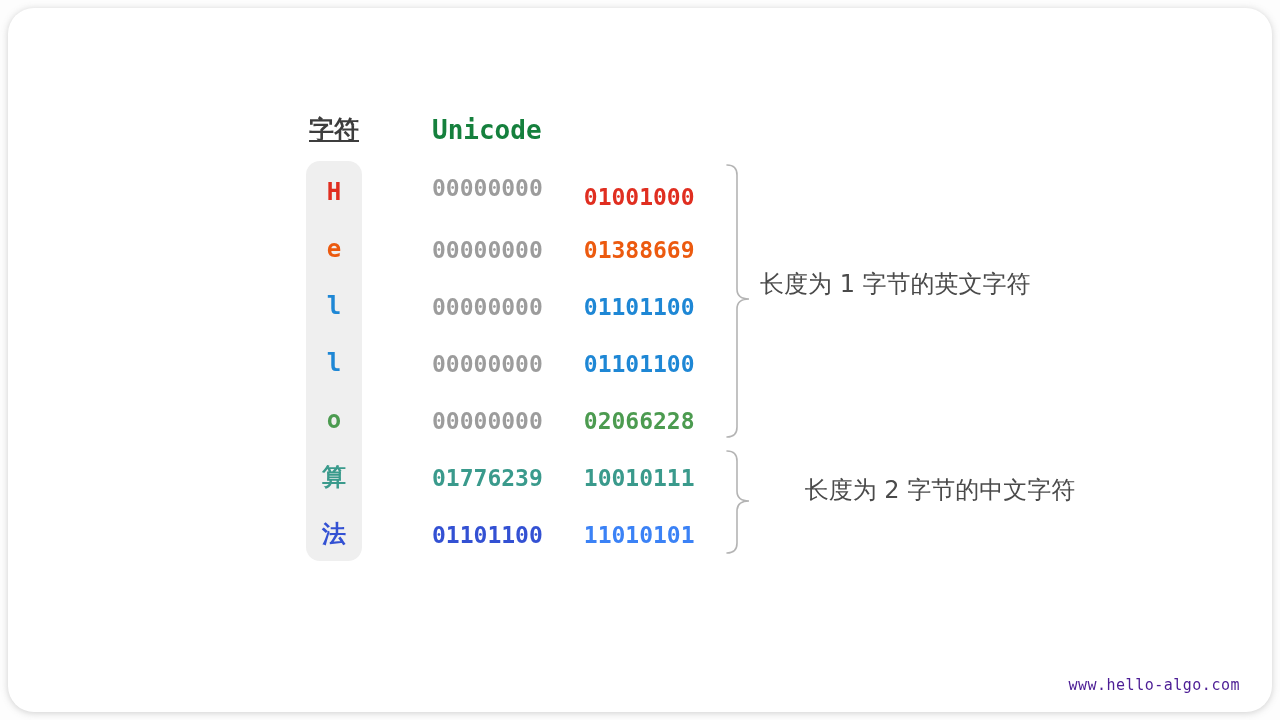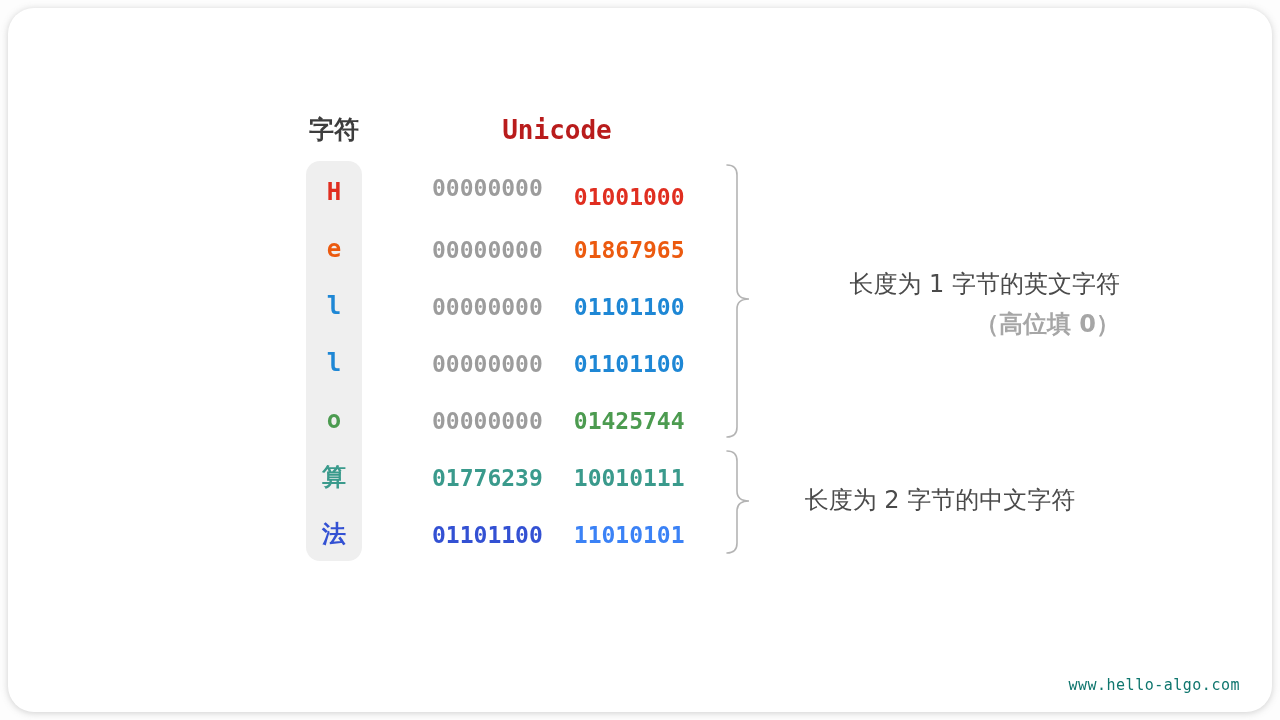--- a/index.html
+++ b/index.html
@@ -23,29 +23,29 @@
     box-shadow: 0 1px 7px rgba(120,120,120,0.35);
   }
   .hdr-char {
     position: absolute;
     left: 306px; top: 115px; width: 56px;
     text-align: center;
     font-size: 25px;
     font-weight: bold;
     color: #3d3d3d;
     line-height: 30px;
+    text-decoration: underline;
   }
   .hdr-unicode {
     position: absolute;
     left: 432px; top: 114px; width: 250px;
-    text-align: center;
     font-family: "DejaVu Sans Mono", monospace;
     font-size: 26px;
     font-weight: bold;
-    color: #b91c1c;
+    color: #15803d;
     line-height: 32px;
   }
   .char-col-bg {
     position: absolute;
     left: 306px; top: 161px;
     width: 56px; height: 400px;
     background: #efefef;
     border-radius: 14px;
   }
   .rows {
@@ -63,63 +63,63 @@
     width: 56px;
     text-align: center;
     font-family: "DejaVu Sans Mono", monospace;
     font-size: 24px;
     font-weight: bold;
     line-height: 57px;
   }
   .bin {
     margin-left: 70px;
     display: flex;
-    gap: 31px;
+    gap: 41px;
     font-family: "DejaVu Sans Mono", monospace;
     font-size: 23px;
     font-weight: bold;
     letter-spacing: 0;
     white-space: pre;
   }
   .brace-svg {
     position: absolute;
     left: 720px; top: 150px;
   }
   .note1 {
     position: absolute;
     left: 760px; top: 264px;
     width: 360px;
-    text-align: right;
+    text-align: left;
   }
   .note1-line1 {
     font-size: 24px;
     color: #4a4a4a;
     line-height: 40px;
   }
   .note1-line2 {
     font-size: 24px;
     font-weight: bold;
     color: #a6a6a6;
     line-height: 40px;
   }
   .note2 {
     position: absolute;
-    left: 760px; top: 486px;
+    left: 760px; top: 476px;
     width: 360px;
     text-align: center;
     font-size: 24px;
     color: #4a4a4a;
     line-height: 28px;
   }
   .watermark {
     position: absolute;
     right: 40px; top: 676px;
     font-family: "DejaVu Sans Mono", monospace;
     font-size: 15px;
-    color: #0f766e;
+    color: #4c1d95;
     letter-spacing: 0.5px;
   }
 </style>
 </head>
 <body>
 
 <div class="canvas">
   <div class="card"></div>
 
   <div class="hdr-char">字符</div>
@@ -127,50 +127,49 @@
 
   <div class="char-col-bg"></div>
 
   <div class="rows">
     <div class="row">
       <span class="char-cell" style="color: rgb(224, 46, 32);">H</span>
       <span class="bin"><span style="color: rgb(156, 156, 156);">00000000</span><span style="color: rgb(224, 46, 32); margin-top: 9px;">01001000</span></span>
     </div>
     <div class="row">
       <span class="char-cell" style="color: rgb(236, 90, 15);">e</span>
-      <span class="bin"><span style="color: rgb(156, 156, 156);">00000000</span><span style="color: rgb(236, 90, 15);">01867965</span></span>
+      <span class="bin"><span style="color: rgb(156, 156, 156);">00000000</span><span style="color: rgb(236, 90, 15);">01388669</span></span>
     </div>
     <div class="row">
       <span class="char-cell" style="color: rgb(30, 135, 213);">l</span>
       <span class="bin"><span style="color: rgb(156, 156, 156);">00000000</span><span style="color: rgb(30, 135, 213);">01101100</span></span>
     </div>
     <div class="row">
       <span class="char-cell" style="color: rgb(30, 135, 213);">l</span>
       <span class="bin"><span style="color: rgb(156, 156, 156);">00000000</span><span style="color: rgb(30, 135, 213);">01101100</span></span>
     </div>
     <div class="row">
       <span class="char-cell" style="color: rgb(76, 155, 80);">o</span>
-      <span class="bin"><span style="color: rgb(156, 156, 156);">00000000</span><span style="color: rgb(76, 155, 80);">01425744</span></span>
+      <span class="bin"><span style="color: rgb(156, 156, 156);">00000000</span><span style="color: rgb(76, 155, 80);">02066228</span></span>
     </div>
     <div class="row">
       <span class="char-cell" style="color: rgb(58, 154, 140);">算</span>
       <span class="bin"><span style="color: rgb(58, 154, 140);">01776239</span><span style="color: rgb(58, 154, 140); text-align: right;">10010111</span></span>
     </div>
     <div class="row">
       <span class="char-cell" style="color: rgb(51, 81, 211);">法</span>
       <span class="bin"><span style="color: rgb(51, 81, 211);">01101100</span><span style="color: #3b82f6;">11010101</span></span>
     </div>
   </div>
 
   <svg class="brace-svg" width="44" height="420" viewBox="0 0 44 420">
     <path d="M7,15 Q17,15 17,25 L17,139 Q17,149 29,149 Q17,149 17,159 L17,277 Q17,287 7,287" fill="none" stroke="#b4b4b4" stroke-width="1.6" stroke-linecap="round"></path>
     <path d="M7,301 Q17,301 17,311 L17,341 Q17,351 29,351 Q17,351 17,361 L17,393 Q17,403 7,403" fill="none" stroke="#b4b4b4" stroke-width="1.6" stroke-linecap="round"></path>
   </svg>
 
   <div class="note1">
     <div class="note1-line1">长度为 1 字节的英文字符</div>
-    <div class="note1-line2">（高位填 0）</div>
   </div>
 
   <div class="note2">长度为 2 字节的中文字符</div>
 
   <div class="watermark">www.hello-algo.com</div>
 </div>
 
 </body></html>

